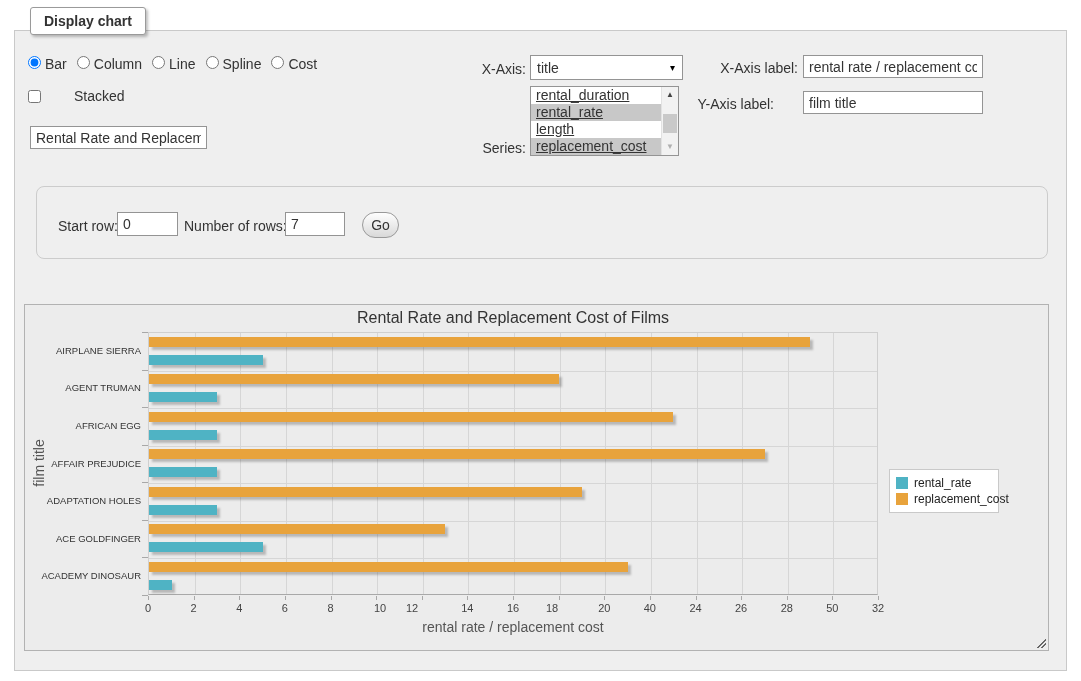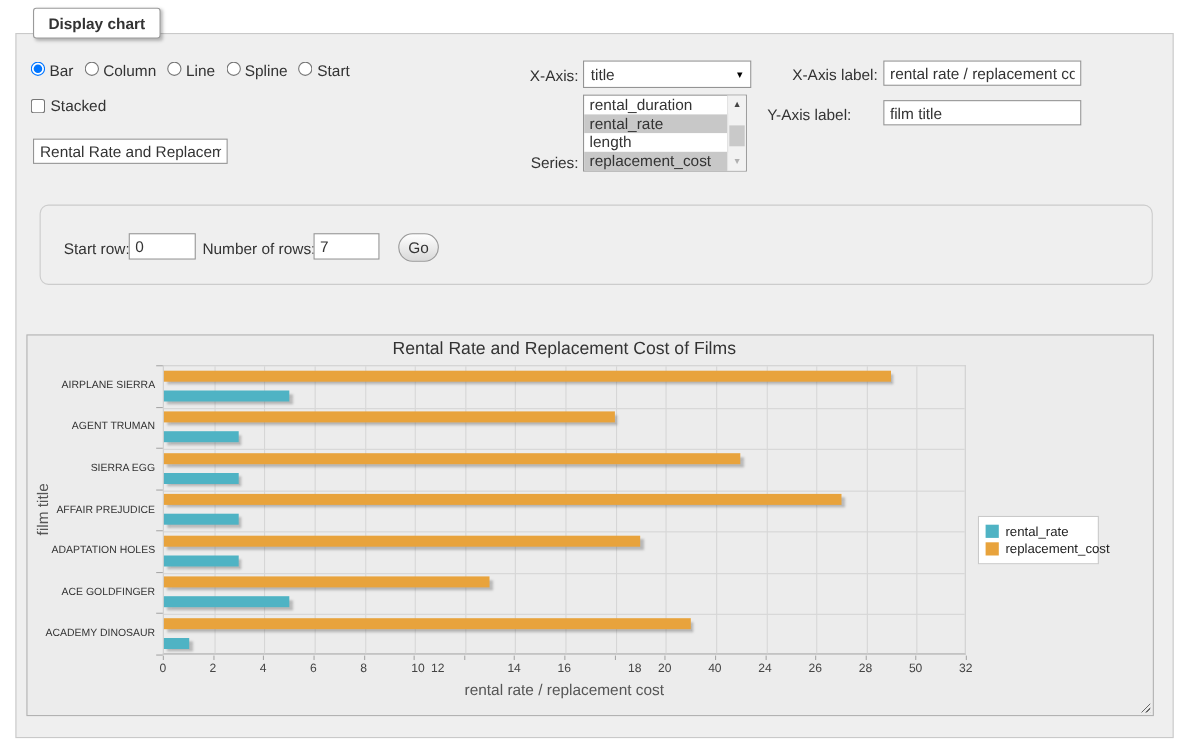--- a/index.html
+++ b/index.html
@@ -15,21 +15,21 @@
   .fieldset-legend {
     position:absolute; left:30px; top:7px; z-index:5;
     background:#ffffff; border:1px solid #9a9a9a; border-radius:3px;
     padding:5px 13px; font-size:14px; font-weight:bold; color:#333;
     box-shadow:2px 2px 3px rgba(0,0,0,0.25);
   }
   
   .radio-row { position:absolute; left:28px; top:56px; display:flex; align-items:center; font-size:14px; }
   .radio-row label { display:flex; align-items:flex-start; margin-right:10px; }
   .radio-row input { margin:0 4px 0 0; }
-  .stacked-row { position:absolute; left:28px; top:88px; display:flex; align-items:center; font-size:14px; }
+  .stacked-row { position:absolute; left:28px; top:88px; display:flex; align-items:center; font-size:14px;gap:28px; }
   .stacked-row input { margin:0 5px 0 0; }
   input[type="text"] {
     border:1px solid #949494; background:#fff; font-family:"Liberation Sans",sans-serif;
     font-size:14px; color:#333; padding:2px 5px;
   }
   .title-input { position:absolute; left:30px; top:126px; width:177px; height:23px; }
   .ctl-label { position:absolute; font-size:14px; color:#333; text-align:right; }
   #xaxis-label-lbl { left:420px; width:106px; top:61px; }
   #series-lbl      { left:420px; width:106px; top:140px; }
   #xlbl-lbl        { left:690px; width:108px; top:60px; }
@@ -37,21 +37,21 @@
   .select-box {
     position:absolute; left:530px; top:55px; width:153px; height:25px;
     background:#fff; border:1px solid #949494; font-size:14px;
     display:flex; align-items:center; padding-left:6px; cursor:default;
   }
   .select-box .arrow { position:absolute; right:7px; top:6px; font-size:10px; color:#000; }
   .listbox {
     position:absolute; left:530px; top:86px; width:149px; height:70px;
     background:#fff; border:1px solid #949494; display:flex;
   }
-  .listbox .opts { flex:1 1 auto; overflow:hidden; }
+  .listbox .opts { flex:1 1 auto; overflow:hidden;text-decoration:underline; }
   .listbox .opt { height:17px; line-height:17px; font-size:14px; padding-left:5px; white-space:nowrap; }
   .listbox .opt.sel { background:#c8c8c8; }
   .listbox .sbar { flex:0 0 17px; background:#f2f2f2; border-left:1px solid #e2e2e2; position:relative; }
   .sbar .btn { position:absolute; left:0; width:16px; height:16px; text-align:center; font-size:8px; line-height:16px; background:#f2f2f2; }
   .sbar .up { top:0; color:#444; }
   .sbar .down { bottom:0; color:#b0b0b0; }
   .sbar .thumb { position:absolute; left:1px; width:14px; top:27px; height:19px; background:#c9c9c9; }
   .xlbl-input { position:absolute; left:803px; top:55px; width:180px; height:23px; }
   .ylbl-input { position:absolute; left:803px; top:91px; width:180px; height:23px; }
   
@@ -129,21 +129,21 @@
     <label>
       <input type="radio" name="ctype" style="">
       <span>Line</span>
     </label>
     <label>
       <input type="radio" name="ctype" style="">
       <span>Spline</span>
     </label>
     <label>
       <input type="radio" name="ctype" style="">
-      <span>Start</span>
+      <span>Cost</span>
     </label>
   </div>
 
 <div class="stacked-row">
   <input type="checkbox" style="">
   <span>Stacked</span>
 </div>
 
 <input type="text" class="title-input" value="Rental Rate and Replacement Cost of Films" style="">
 
@@ -216,21 +216,21 @@
       <div class="bar" style="top: 59.0714px; width: 68.2094px; background: rgb(79, 179, 196);"></div>
       <div class="bar" style="top: 96.6429px; width: 68.2094px; background: rgb(79, 179, 196);"></div>
       <div class="bar" style="top: 134.214px; width: 68.2094px; background: rgb(79, 179, 196);"></div>
       <div class="bar" style="top: 171.786px; width: 68.2094px; background: rgb(79, 179, 196);"></div>
       <div class="bar" style="top: 209.357px; width: 113.834px; background: rgb(79, 179, 196);"></div>
       <div class="bar" style="top: 246.929px; width: 22.5844px; background: rgb(79, 179, 196);"></div>
     </div>
   <div id="cat-labels">
       <div class="cat-label" style="top: 39.7857px;">AIRPLANE SIERRA</div>
       <div class="cat-label" style="top: 77.3571px;">AGENT TRUMAN</div>
-      <div class="cat-label" style="top: 114.929px;">SIERRA EGG</div>
+      <div class="cat-label" style="top: 114.929px;">AFRICAN EGG</div>
       <div class="cat-label" style="top: 152.5px;">AFFAIR PREJUDICE</div>
       <div class="cat-label" style="top: 190.071px;">ADAPTATION HOLES</div>
       <div class="cat-label" style="top: 227.643px;">ACE GOLDFINGER</div>
       <div class="cat-label" style="top: 265.214px;">ACADEMY DINOSAUR</div>
     </div>
   <div id="axis-decor">
       <div class="y-tick" style="top: 27px;"></div>
       <div class="y-tick" style="top: 64.5714px;"></div>
       <div class="y-tick" style="top: 102.143px;"></div>
       <div class="y-tick" style="top: 139.714px;"></div>
@@ -244,27 +244,27 @@
       <div class="x-tick-label" style="left: 168.625px;">2</div>
       <div class="x-tick" style="left: 214.25px;"></div>
       <div class="x-tick-label" style="left: 214.25px;">4</div>
       <div class="x-tick" style="left: 259.875px;"></div>
       <div class="x-tick-label" style="left: 259.875px;">6</div>
       <div class="x-tick" style="left: 305.5px;"></div>
       <div class="x-tick-label" style="left: 305.5px;">8</div>
       <div class="x-tick" style="left: 351.125px;"></div>
       <div class="x-tick-label" style="left: 355px;">10</div>
       <div class="x-tick" style="left: 396.75px;"></div>
-      <div class="x-tick-label" style="left: 373px;">12</div>
+      <div class="x-tick-label" style="left: 387px;">12</div>
       <div class="x-tick" style="left: 442.375px;"></div>
       <div class="x-tick-label" style="left: 442.375px;">14</div>
       <div class="x-tick" style="left: 488px;"></div>
       <div class="x-tick-label" style="left: 488px;">16</div>
       <div class="x-tick" style="left: 533.625px;"></div>
-      <div class="x-tick-label" style="left: 552px;">18</div>
+      <div class="x-tick-label" style="left: 527px;">18</div>
       <div class="x-tick" style="left: 579.25px;"></div>
       <div class="x-tick-label" style="left: 579.25px;">20</div>
       <div class="x-tick" style="left: 624.875px;"></div>
       <div class="x-tick-label" style="left: 624.875px;">40</div>
       <div class="x-tick" style="left: 670.5px;"></div>
       <div class="x-tick-label" style="left: 670.5px;">24</div>
       <div class="x-tick" style="left: 716.125px;"></div>
       <div class="x-tick-label" style="left: 716.125px;">26</div>
       <div class="x-tick" style="left: 761.75px;"></div>
       <div class="x-tick-label" style="left: 761.75px;">28</div>

